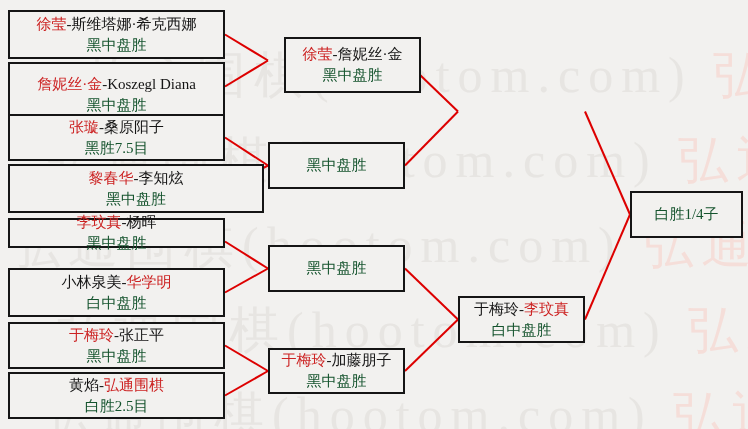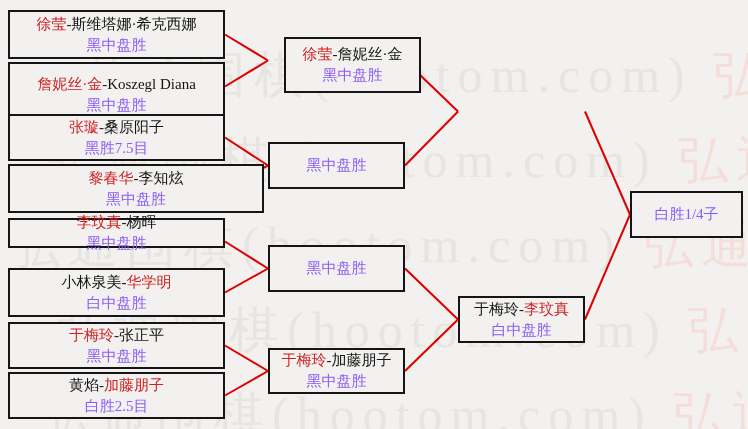--- a/index.html
+++ b/index.html
@@ -24,21 +24,21 @@
   
   .box{
     position:absolute;box-sizing:border-box;z-index:2;
     border:2px solid #151515;background:#f2f1ef;
     display:flex;flex-direction:column;align-items:center;justify-content:center;
     font-size:15px;line-height:21px;text-align:center;color:#141414;
   }
   .box .l1{white-space:nowrap;}
   .winner{color:#cc2222;}
   .loser{color:#141414;}
-  .res{color:#8b5cf6;}
+  .res{color:#14532d;}
 </style>
 </head>
 <body>
 
 <div id="stage">
 
   <div class="wm" style="left:80px;top:50px"><span class="wm-g">弘通围棋(hootom.com)</span> <span class="wm-p">弘通围棋(hootom.com)</span></div>
   <div class="wm" style="left:45px;top:135px"><span class="wm-g">弘通围棋(hootom.com)</span> <span class="wm-p">弘通围棋(hootom.com)</span></div>
   <div class="wm" style="left:10px;top:220px"><span class="wm-g">弘通围棋(hootom.com)</span> <span class="wm-p">弘通围棋(hootom.com)</span></div>
   <div class="wm" style="left:55px;top:305px"><span class="wm-g">弘通围棋(hootom.com)</span> <span class="wm-p">弘通围棋(hootom.com)</span></div>
@@ -85,21 +85,21 @@
   </div>
   <div class="box" style="left:8px;top:268px;width:217px;height:49px">
     <div class="l1"><span class="loser">小林泉美-</span><span class="winner">华学明</span></div>
     <div class="res">白中盘胜</div>
   </div>
   <div class="box" style="left:8px;top:322px;width:217px;height:47px">
     <div class="l1"><span class="winner">于梅玲</span><span class="loser">-张正平</span></div>
     <div class="res">黑中盘胜</div>
   </div>
   <div class="box" style="left:8px;top:372px;width:217px;height:47px">
-    <div class="l1"><span class="loser">黄焰-</span><span class="winner">加藤朋子</span></div>
+    <div class="l1"><span class="loser">黄焰-</span><span class="winner">弘通围棋</span></div>
     <div class="res">白胜2.5目</div>
   </div>
 
   <div class="box" style="left:284px;top:37px;width:137px;height:56px">
     <div class="l1"><span class="winner">徐莹</span><span class="loser">-詹妮丝·金</span></div>
     <div class="res">黑中盘胜</div>
   </div>
   <div class="box" style="left:268px;top:142px;width:137px;height:47px">
     <div class="res">黑中盘胜</div>
   </div>

